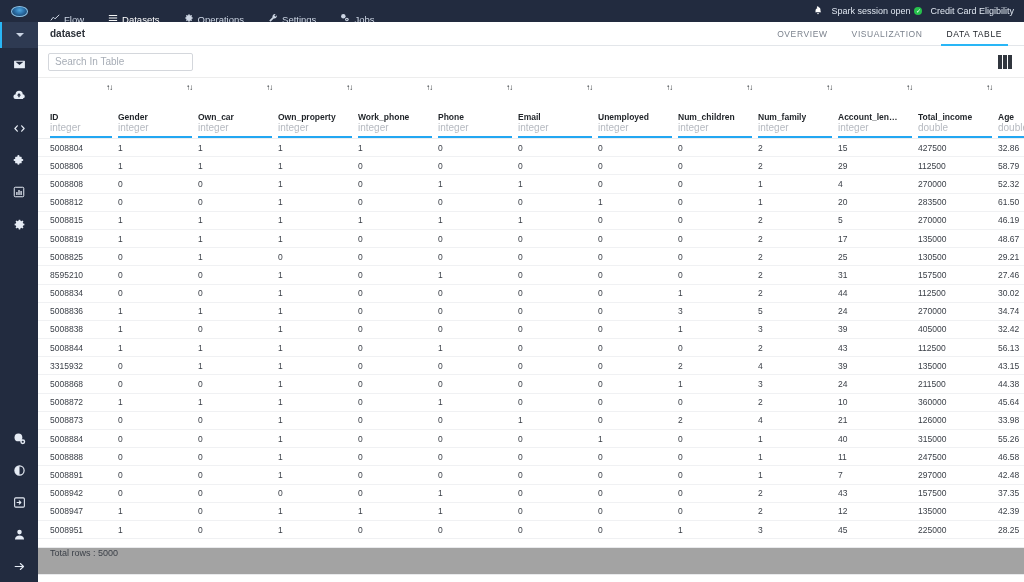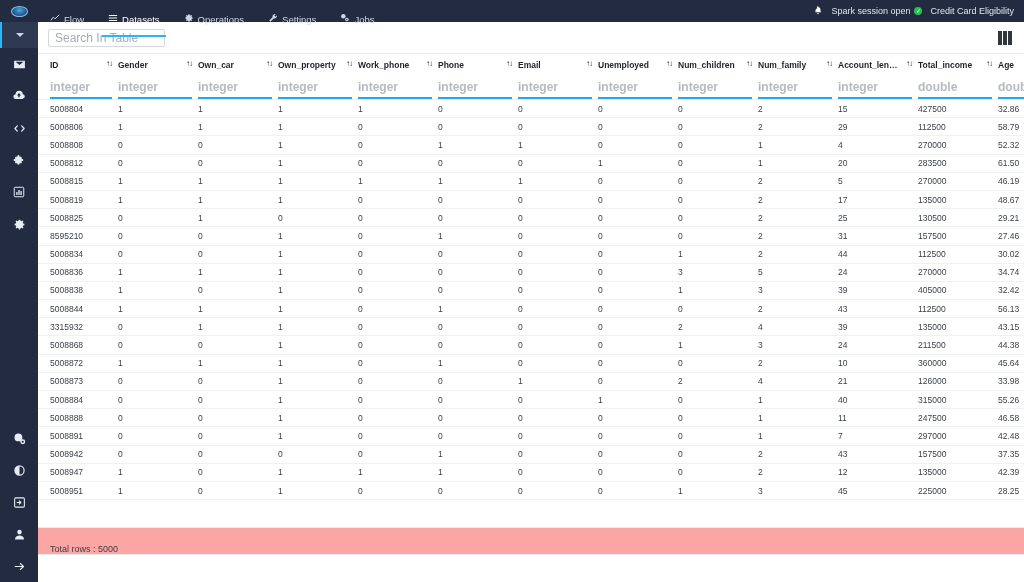--- a/index.html
+++ b/index.html
@@ -95,63 +95,63 @@
     content: ""; position: absolute; left: 6px; right: 6px; bottom: 0;
     height: 2px; background: #29b6f6;
   }
 
   
   .toolbar {
     height: 32px; background: #fff; border-bottom: 1px solid #ededed;
     display: flex; align-items: center; padding: 0 10px; flex: 0 0 32px;
   }
   .search {
-    width: 117px; height: 18px; border: 1px solid #d4d7dc; border-radius: 2px;
-    font-size: 12px; color: #3a3f47; padding: 0 6px;
+    width: 145px; height: 18px; border: 1px solid #d4d7dc; border-radius: 2px;
+    font-size: 10px; color: #3a3f47; padding: 0 6px;
     font-family: "Liberation Sans", sans-serif; background: #fff;
   }
   .search::placeholder { color: #a7adb6; }
   .cols-btn {
     margin-left: auto; width: 16px; height: 14px; cursor: pointer;
     display: flex; gap: 1.5px; align-items: stretch;
   }
   .cols-btn i { display: block; width: 3.5px; background: #31363e; }
 
   
   .table-wrap { flex: 1 1 auto; overflow: hidden; background: #fff; position: relative; }
   table { border-collapse: collapse; width: 100%; table-layout: fixed; }
   thead th {
     text-align: left; vertical-align: top; padding: 6px 0 0 0;
     background: #fff; font-weight: normal; position: relative;
   }
   .th-in { padding-right: 6px; }
   .th-top { display: flex; align-items: flex-start; }
   .th-label {
     font-size: 8.5px; font-weight: bold; color: #1f2328;
-    white-space: nowrap; overflow: hidden; text-overflow: ellipsis;
+    white-space: nowrap; overflow: hidden; text-overflow: ellipsis; margin-top: 28px;
   }
   .th-sort {
     margin-left: auto; font-size: 8px; color: #1f2328; line-height: 1;
     letter-spacing: -1px; cursor: pointer; padding-left: 4px;
   }
-  .th-type { font-size: 12px; color: #b6bac1; margin-top: 10px; font-weight: bold; }
+  .th-type { font-size: 10px; color: #b6bac1; margin-top: 0; }
   .th-bar { height: 2px; background: #23a7f2; margin-top: 3px; margin-bottom: 0; }
   thead tr { border-bottom: 1px solid #eceef0; }
   tbody td {
     font-size: 8.5px; color: #3c4149; height: 18.2px;
     border-bottom: 1px solid #f0f1f3; padding: 0; vertical-align: middle;
     white-space: nowrap; overflow: hidden;
   }
   .c0 { padding-left: 12px; }
 
   
   .footer {
-    height: 28px; flex: 0 0 28px; background: #fca5a5;
+    height: 28px; flex: 0 0 28px; background: #a3a3a3;
     border-top: 1px solid #e9eaec; border-bottom: 1px solid #e9eaec;
-    display: flex; align-items: flex-end; padding-left: 12px;
+    display: flex; align-items: flex-start; padding-left: 12px;
   }
   .footer-txt { font-size: 9px; color: #3c4149; }
   .below { flex: 1 1 auto; background: #ffffff; }
 </style>
 </head>
 <body>
 
 <div id="app">
 
   <div class="rail">
@@ -309,20 +309,28 @@
             </svg>
         </span>
         <span class="spark">
           <span>Spark session open</span>
           <span class="dot-ok">✓</span>
         </span>
         <span class="proj">Credit Card Eligibility</span>
       </div>
     </div>
 
+    <div class="subbar">
+      <div class="ds-name">dataset</div>
+      <div class="tabs">
+        <div class="tab">OVERVIEW</div>
+        <div class="tab">VISUALIZATION</div>
+        <div class="tab active">DATA TABLE</div>
+      </div>
+    </div>
 
     <div class="toolbar">
       <input class="search" type="text" placeholder="Search In Table" style="">
       <div class="cols-btn">
         <i></i>
           <i></i>
           <i></i>
       </div>
     </div>
 

